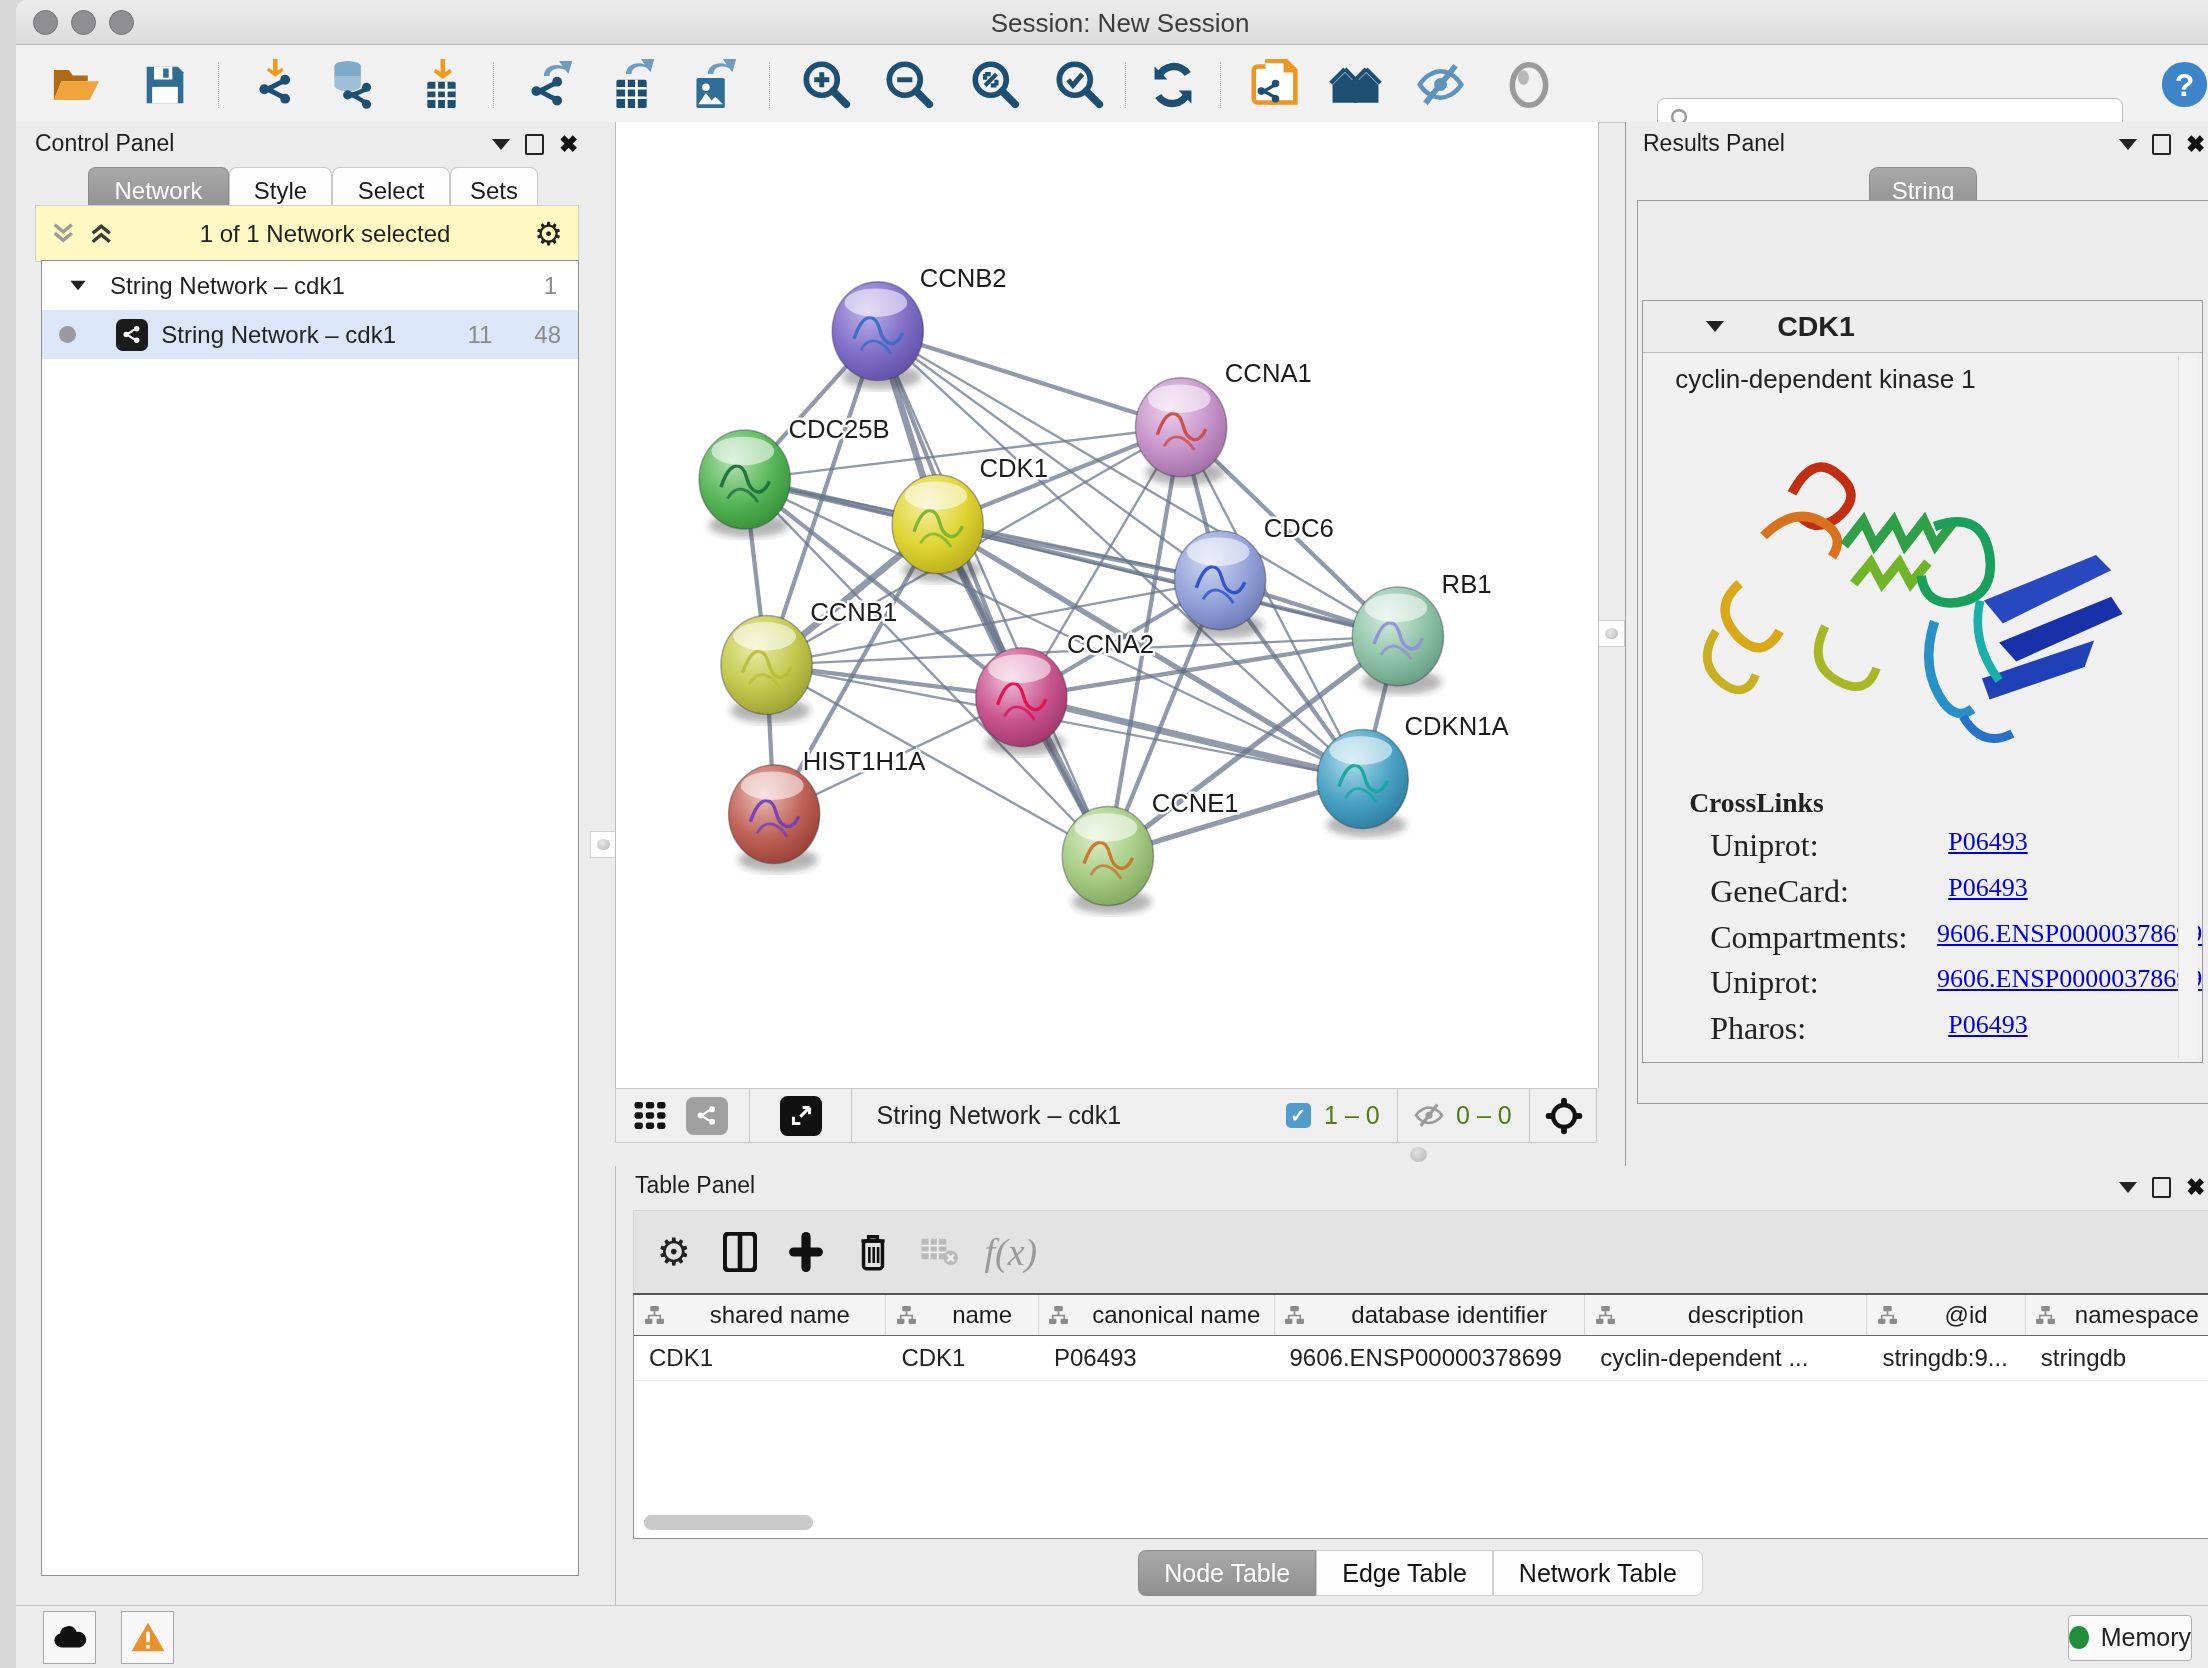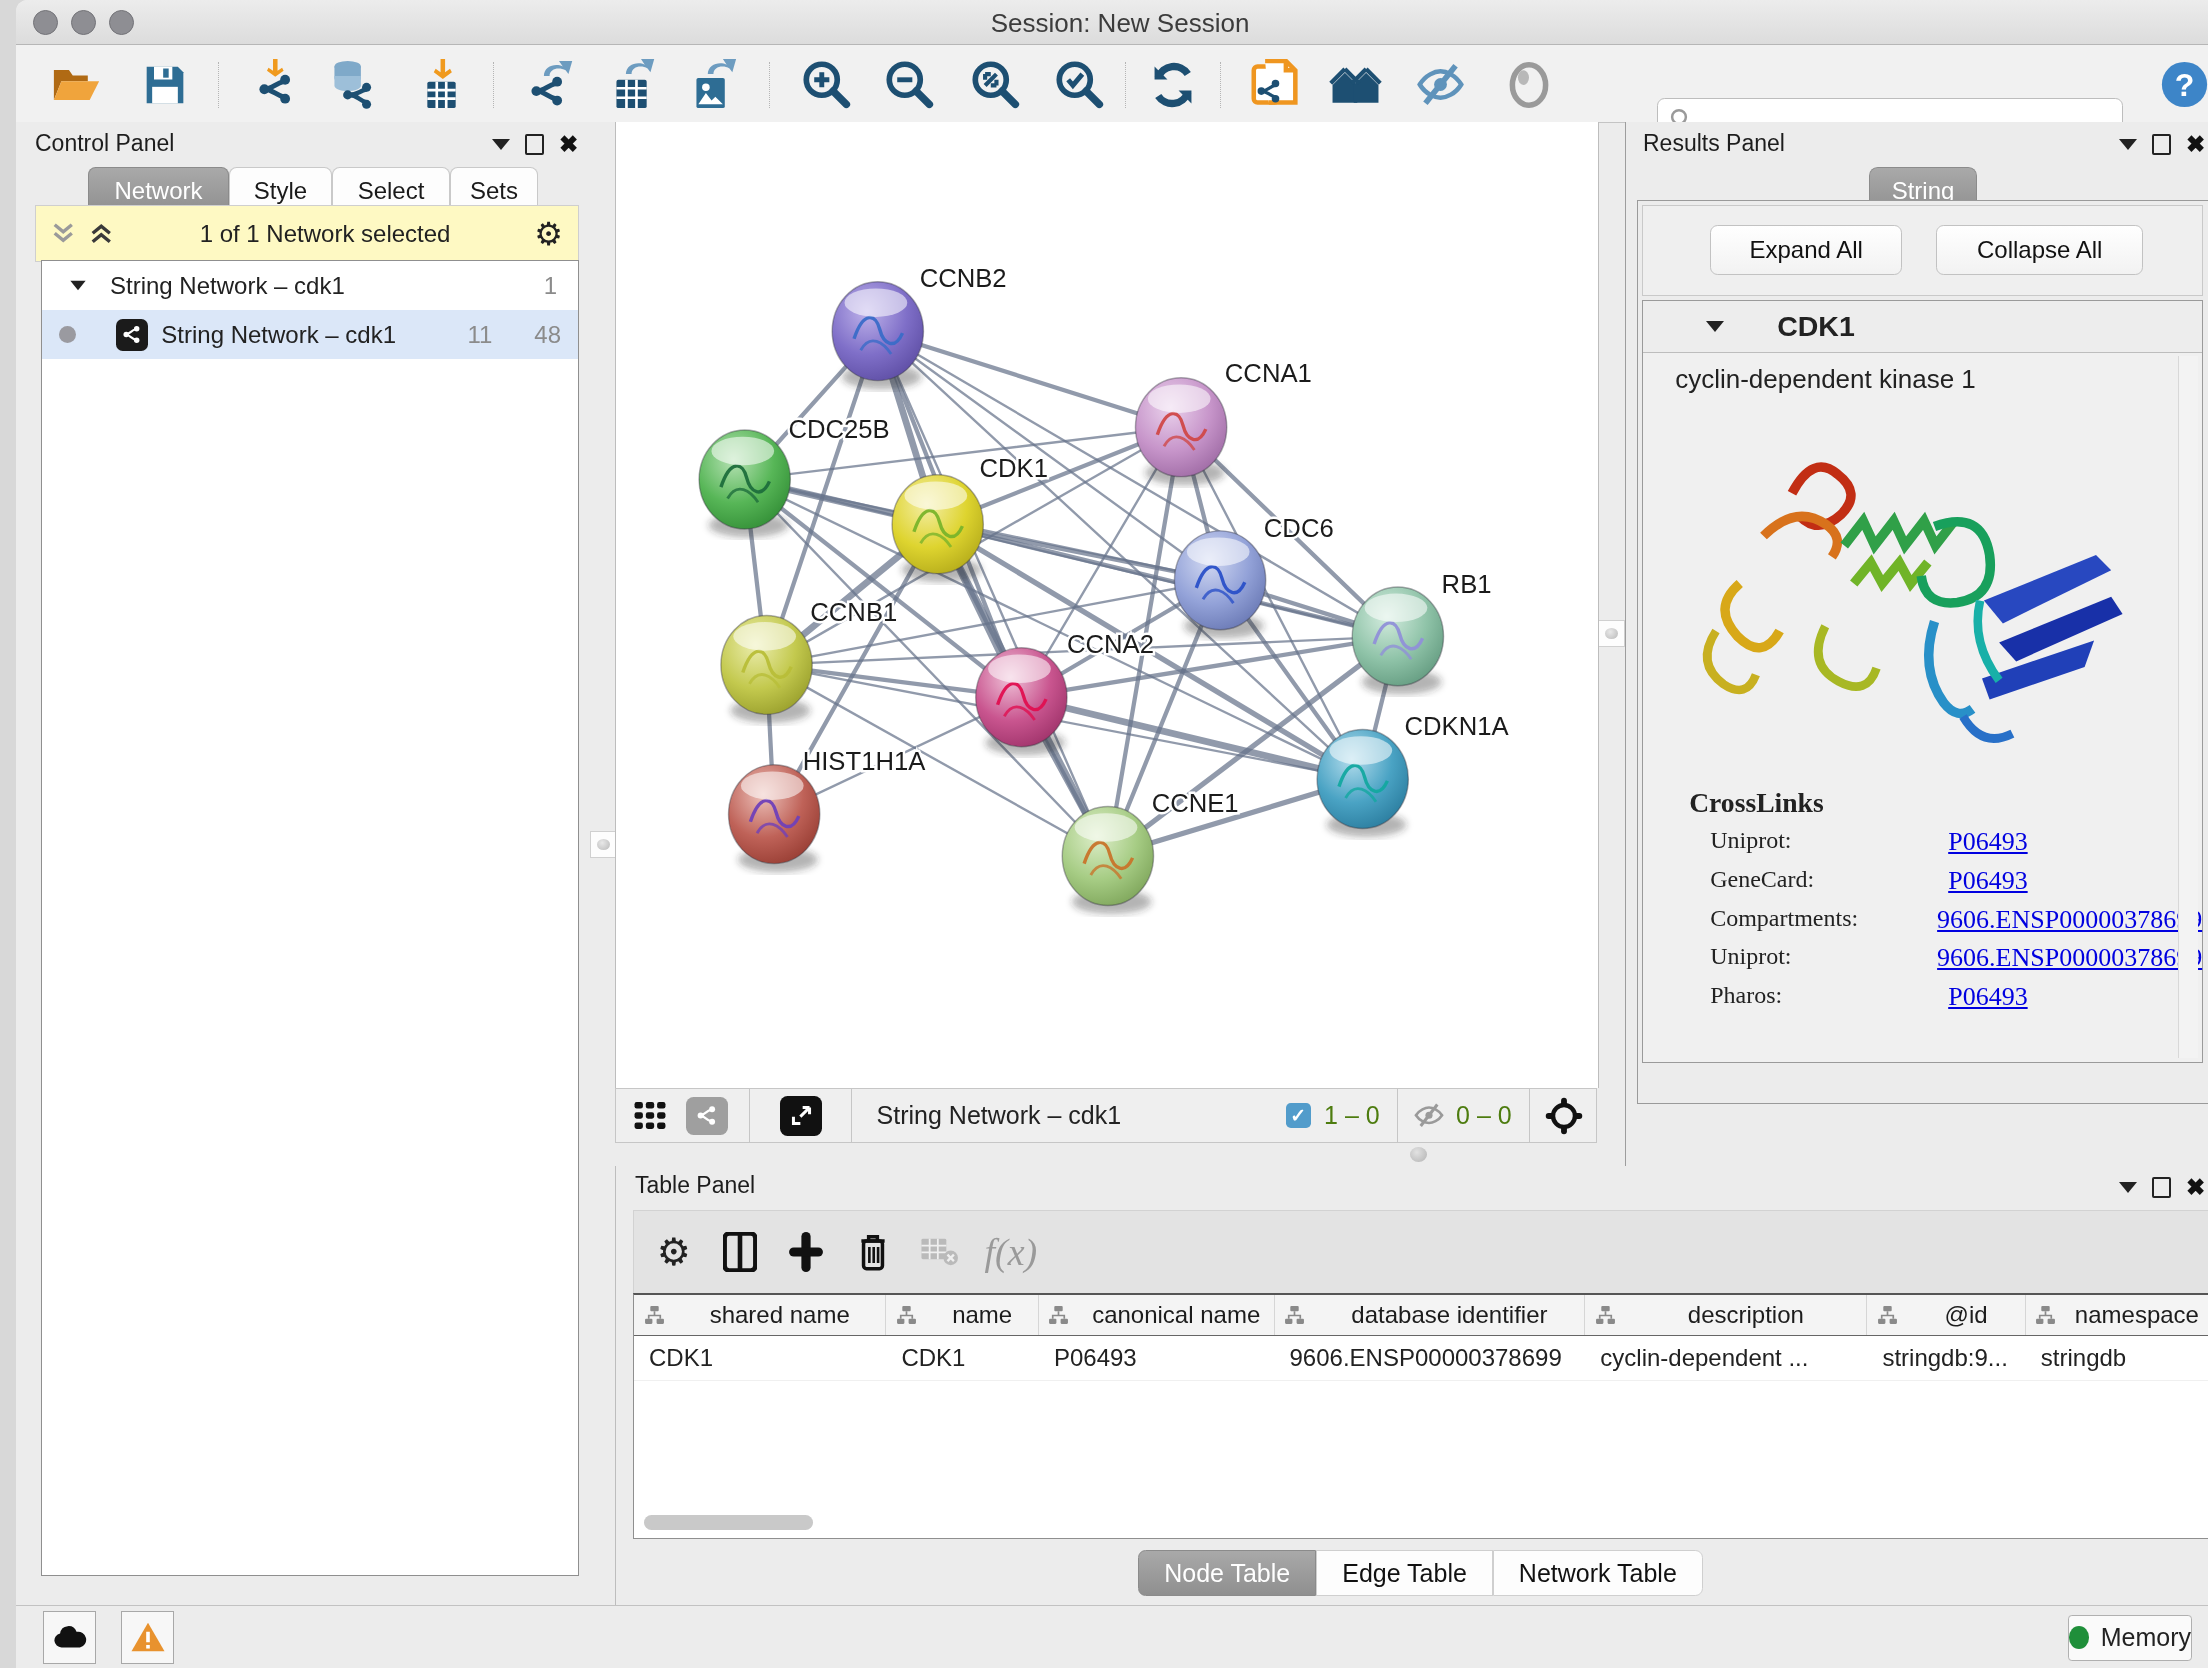--- a/index.html
+++ b/index.html
@@ -44,21 +44,21 @@
   .handle .dot{width:13.3px;height:11.4px;border-radius:50%;background:radial-gradient(circle at 40% 35%,#e8e8e8,#b8b8b8);}
   
   .results{position:absolute;left:1609px;top:122px;width:599px;height:1044px;background:#ececec;border-left:1.9px solid #9d9d9d;}
   .rframe{position:absolute;left:11.4px;top:78px;width:574px;height:902px;border:1.4px solid #9a9a9a;background:#ececec;}
   .btn{background:linear-gradient(#ffffff,#f2f2f2);border:1px solid #c2c2c2;border-radius:7.6px;font-size:24px;display:flex;align-items:center;justify-content:center;color:#111;}
   .cdkbox{position:absolute;left:3.8px;top:99px;width:559px;height:761px;border:1.4px solid #9a9a9a;background:#f0f0f0;}
   .cdkhead{height:51px;border-bottom:1px solid #bdbdbd;display:flex;align-items:center;background:#ededed;}
   .serif{font-family:"Liberation Serif",serif;}
   .xlink{color:#0000e0;text-decoration:underline;font-size:26px;font-family:"Liberation Serif",serif;}
   .xlrow{display:flex;margin:8.6px 0 8.6px 67px;}
-  .xllab{width:238px;font-size:24px;}
+  .xllab{width:238px;font-size:32px;}
   .vscroll{position:absolute;right:3.8px;top:55px;width:19px;height:702px;background:#f3f3f3;border-left:1px solid #d8d8d8;}
   
   .tablep{position:absolute;left:599px;top:1166px;width:1609px;height:439px;background:#ececec;border-left:1px solid #bdbdbd;}
   .ttoolbar{position:absolute;left:17px;top:44px;width:1575px;height:82px;background:#e3e3e3;border:1px solid #d2d2d2;display:flex;align-items:center;}
   .tibtn{width:53px;height:53px;display:flex;align-items:center;justify-content:center;}
   .tgrid{position:absolute;left:17px;top:127px;width:1575px;height:243px;background:#fff;border:1.4px solid #8f8f8f;border-top:2.9px solid #555;overflow:hidden;}
   .thead{display:flex;background:#f4f4f4;border-bottom:1.9px solid #666;height:40px;}
   .th{display:flex;align-items:center;font-size:24px;color:#1c1c1c;border-right:1px solid #d6d6d6;box-sizing:border-box;padding-left:9.5px;gap:9.5px;overflow:hidden;white-space:nowrap;}
   .trow{display:flex;height:44px;border-bottom:1px solid #f0f0f0;}
   .td{font-size:24px;display:flex;align-items:center;padding-left:15px;box-sizing:border-box;overflow:hidden;white-space:nowrap;}
@@ -579,24 +579,20 @@
 
   <div class="results">
     <div style="position:absolute;left:17px;top:7.6px" class="panel-title">Results Panel</div>
     <div class="win-ctl" style="position:absolute;left:493px;top:11.4px">
       <div class="tri-down"></div>
       <div class="sq"></div>
       <div class="xx">✖</div>
     </div>
     <div class="tab active" style="position:absolute;left:243px;top:45px;width:108px;border-radius:8.6px">String</div>
     <div class="rframe">
-      <div style="position:absolute;left:3.8px;top:3.8px;width:559px;height:89px;border:1px solid #c9c9c9;background:#efefef">
-        <div class="btn" style="position:absolute;left:67px;top:19px;width:190px;height:48px">Expand All</div>
-        <div class="btn" style="position:absolute;left:293px;top:19px;width:205px;height:48px">Collapse All</div>
-      </div>
       <div class="cdkbox">
         <div class="cdkhead">
           <div class="tri-down" style="margin-left:63px"></div>
           <div style="margin-left:53px;font-size:28.5px;font-weight:bold">CDK1</div>
         </div>
         <div style="margin:11.4px 0 0 32px;font-size:26px">cyclin-dependent kinase 1</div>
         <svg width="533" height="380" viewBox="0 0 560 400" style="margin:7.6px auto 0 5.7px">
           <path d="M150 95 q22 -42 48 -20 q26 20 4 42 q-24 22 -44 2" stroke="#c22e14" stroke-width="10" fill="none"></path>
           <path d="M120 140 q34 -34 66 -12 q20 14 6 34" stroke="#d8721c" stroke-width="10" fill="none"></path>
           <path d="M95 190 q-30 26 -2 56 q26 26 44 -6" stroke="#d8a818" stroke-width="10" fill="none"></path>

